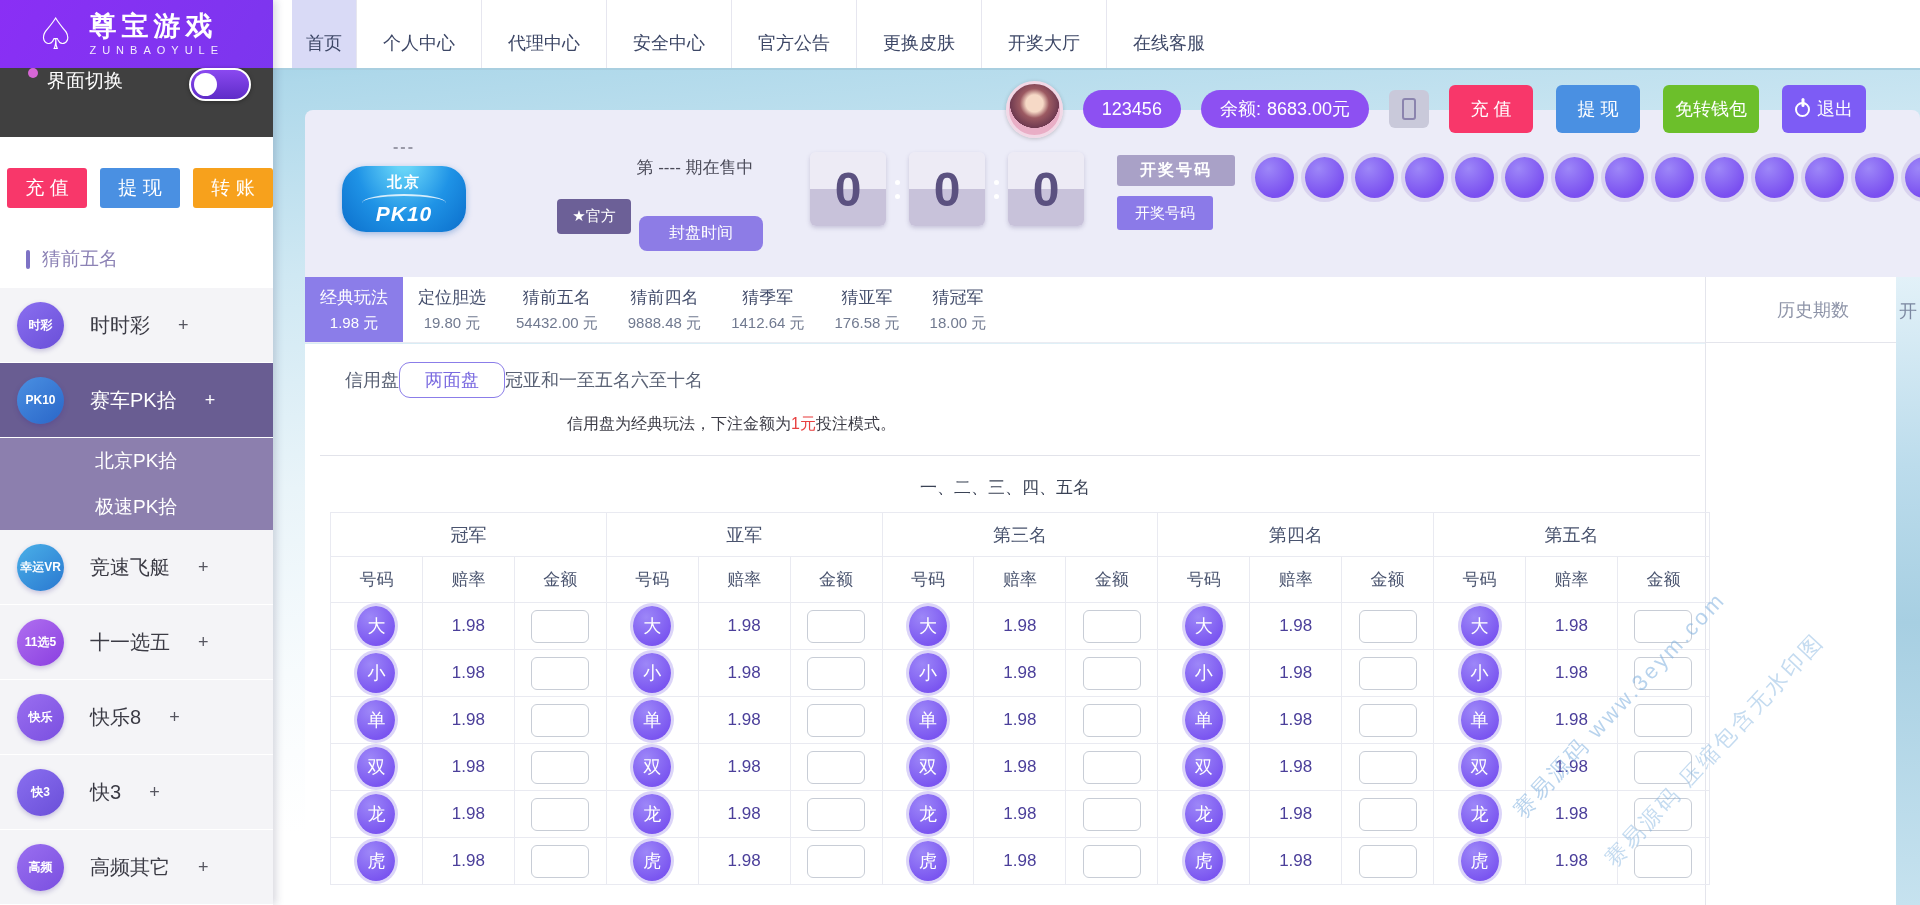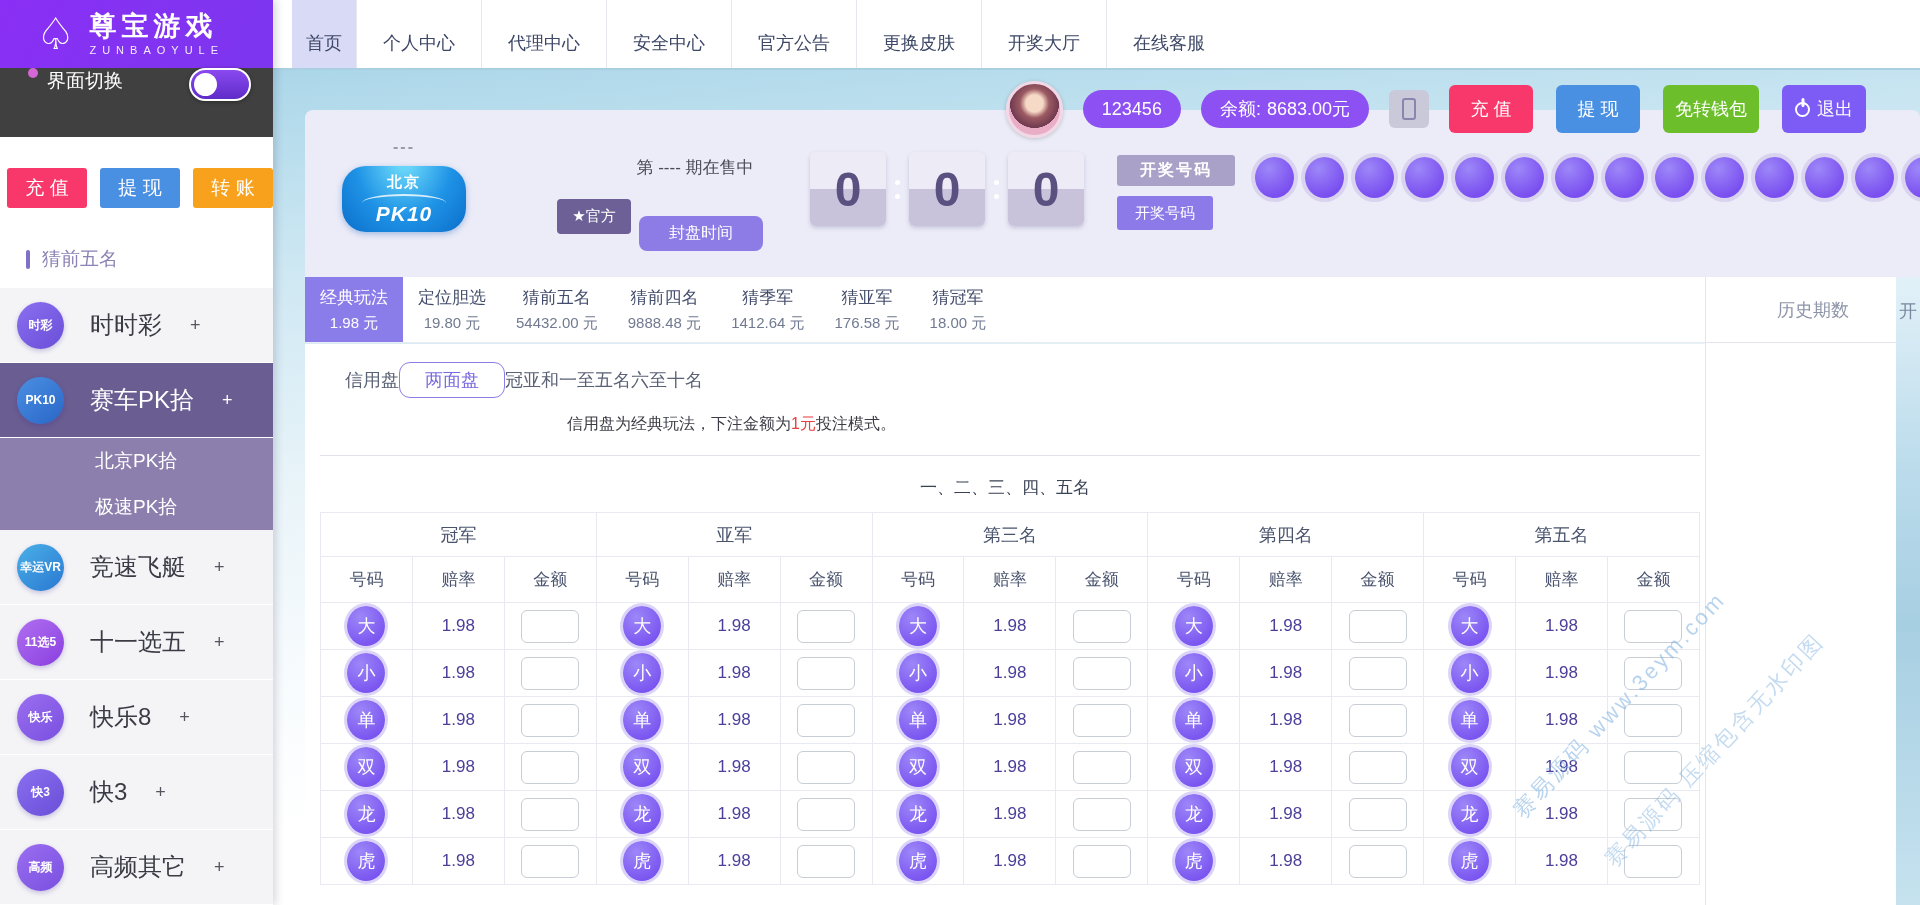--- a/index.html
+++ b/index.html
@@ -23,21 +23,21 @@
   .wallet-row { display:flex; gap:13px; padding:31px 0 0 7px; }
   .wallet-btn { width:80px; height:40px; border:none; border-radius:3px; color:#fff; font-size:19px; cursor:pointer; font-family:inherit; }
   .section-label { display:flex; align-items:center; gap:12px; margin:38px 0 16px 26px; }
   .section-bar { width:4px; height:19px; background:#7d72c5; border-radius:2px; }
   .section-text { color:#8c82b5; font-size:19px; }
   .menu-item { height:75px; display:flex; align-items:center; gap:26px; padding-left:17px; background:#f4f4f7; border-bottom:1px solid #ffffff; cursor:pointer; }
   .menu-item.active { background:#695d92; }
   .menu-item.active .menu-label, .menu-item.active .menu-plus { color:#fff; }
   .menu-icon { width:47px; height:47px; border-radius:50%; display:flex; align-items:center; justify-content:center;
                color:#fff; font-size:12px; font-weight:bold; text-align:center; line-height:1.05; box-shadow:0 2px 5px rgba(60,40,140,.25); }
-  .menu-label { font-size:24px; color:#3b3b45; }
+  .menu-label { font-size:20px; color:#3b3b45; }
   .menu-plus { font-size:18px; color:#55555f; margin-left:2px; }
   .submenu { background:#8c7fae; }
   .submenu-item { height:46px; line-height:46px; padding-left:95px; color:#fff; font-size:19px; cursor:pointer; }
 
   
   .topnav { position:absolute; left:273px; top:0; right:0; height:70px; background:#fff; display:flex; align-items:stretch;
             padding-left:19px; border-bottom:2px solid #a9cfe0; z-index:20; }
   .nav-item { display:flex; align-items:flex-end; padding:0 26px 13px; font-size:18px; color:#3d4766; cursor:pointer; border-left:1px solid #e6e6ef; }
   .nav-item:first-child { border-left:none; }
   .nav-item.active { background:#d9daf6; padding:0 14px 13px; }
@@ -95,21 +95,21 @@
 
   
   .content { position:absolute; left:305px; top:344px; width:1400px; bottom:0; background:#fff; z-index:5; }
   .subtabs { display:flex; align-items:center; padding:18px 0 0 40px; }
   .subtab { font-size:18px; color:#5a6275; cursor:pointer; }
   .subtab.boxed { border:1px solid #8b7de9; color:#7a6ae0; border-radius:11px; padding:5px 25px; }
   .notice { margin-top:16px; padding-left:262px; font-size:16px; color:#3c3c46; }
   .notice .hl { color:#e84040; }
   .divider { margin:20px 5px 0 15px; border-top:1px solid #e2e3ea; }
   .table-title { text-align:center; margin-top:20px; font-size:17px; color:#3a4255; }
-  table.bet { margin:13px 0 0 15px; width:1380px; border-collapse:collapse; table-layout:fixed; }
+  table.bet { margin:13px 0 0 25px; width:1380px; border-collapse:collapse; table-layout:fixed; }
   table.bet th, table.bet td { border:1px solid #e9eaf1; text-align:center; font-weight:normal; }
   table.bet .g-head { height:44px; font-size:18px; color:#49536e; }
   table.bet .c-head { height:46px; font-size:17px; color:#49536e; }
   table.bet td { height:47px; }
   .ball-chip { display:inline-flex; width:38px; height:40px; border-radius:50%; align-items:center; justify-content:center;
                color:#fff; font-size:18px; background: radial-gradient(circle at 35% 28%, #9d87f8, #7a55f0 75%);
                box-shadow:0 0 0 3px rgba(175,160,240,.45); cursor:pointer; }
   .odds { color:#4b3f9a; font-weight:bold; font-size:17px; }
   .amt { width:58px; height:33px; border:1px solid #c8cdd6; border-radius:6px; outline:none; font-size:15px; text-align:center; }
 

